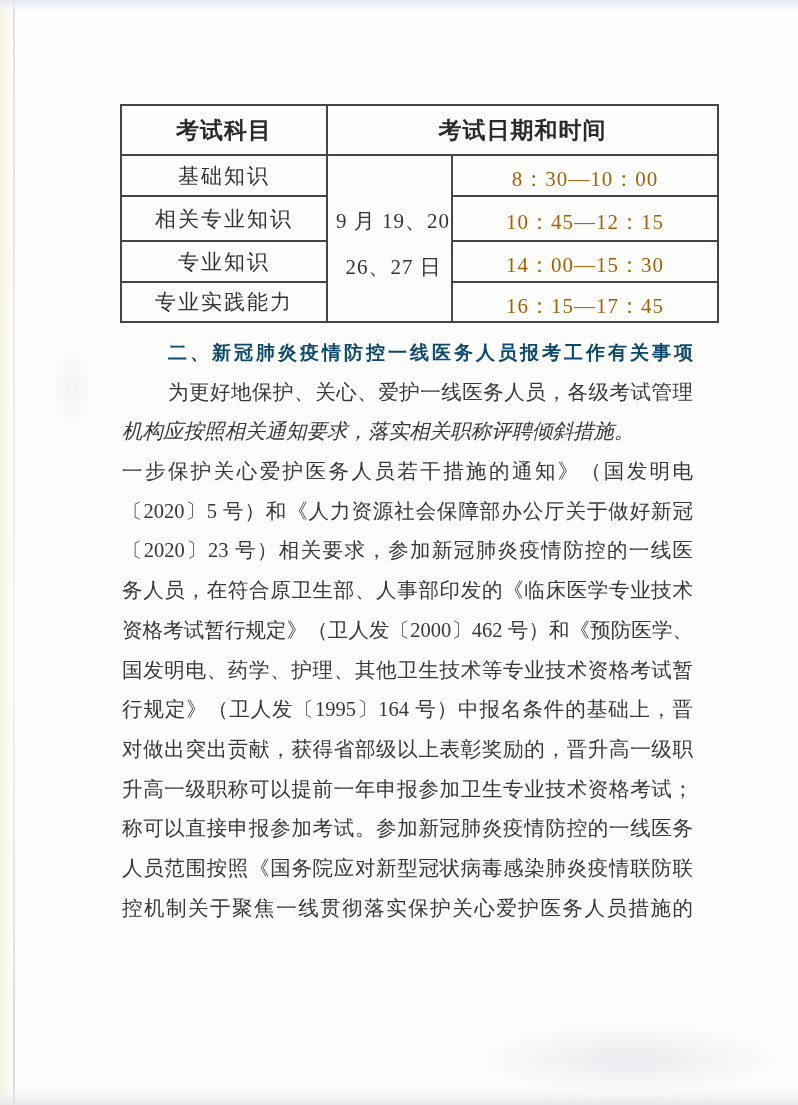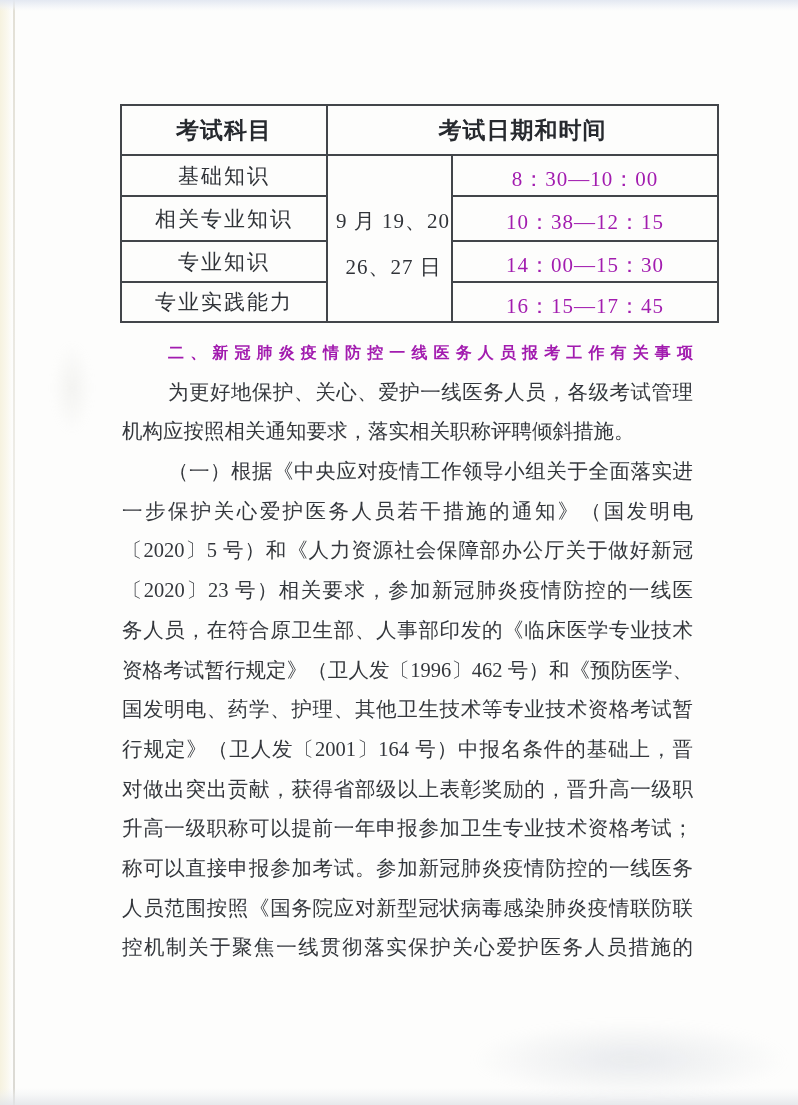--- a/index.html
+++ b/index.html
@@ -65,39 +65,39 @@
     font-size: 21px; letter-spacing: 2px; 
     color: #303338;
   }
   td.datecell {
     text-align: left; padding: 10px 0 0 8px; font-size: 21px;
     letter-spacing: 1px; color: #303338;
   }
   td.datecell .dline { line-height: 46px; white-space: nowrap; }
   td.timecell {
     font-size: 21px; letter-spacing: 1px; padding-top: 8px;
-    color: #a21caf; white-space: nowrap;
+    color: #a16207; white-space: nowrap;
   }
 
   
   #bodytext {
     position: absolute; left: 122px; top: 333px; width: 571px;
     font-size: 20.5px; line-height: 39.7px; color: #34373c;
   }
   .tline {
     height: 39.7px; overflow: hidden;
     text-align: justify; text-align-last: justify;
     text-justify: inter-ideograph;
     white-space: normal;
   }
-  .tline.nojust { text-align-last: left; }
+  .tline.nojust { text-align-last: left; font-style: italic; }
   .tline.indent { padding-left: 46px; }
   .tline.heading {
     font-family: "Liberation Sans", sans-serif;
-    font-weight: bold; font-size: 16px; color: #a21caf;
+    font-weight: bold; font-size: 19px; color: #0c4a6e;
   }
 </style>
 </head>
 <body>
 
 <div id="page">
 
   <div class="edge-left"></div>
   <div class="edge-left-line"></div>
   <div class="edge-top"></div>
@@ -119,45 +119,44 @@
     <tr class="row-basic">
       <td class="subject">基础知识</td>
       <td class="datecell" rowspan="4">
         <div class="dline">9 月 19、20、</div>
         <div class="dline">26、27 日</div>
       </td>
       <td class="timecell">8：30—10：00</td>
     </tr>
     <tr class="row-related">
       <td class="subject">相关专业知识</td>
-      <td class="timecell">10：38—12：15</td>
+      <td class="timecell">10：45—12：15</td>
     </tr>
     <tr class="row-prof">
       <td class="subject">专业知识</td>
       <td class="timecell">14：00—15：30</td>
     </tr>
     <tr class="row-prac">
       <td class="subject">专业实践能力</td>
       <td class="timecell">16：15—17：45</td>
     </tr>
   </tbody>
     </table>
 
   <div id="bodytext">
     <div class="tline heading indent">二、新冠肺炎疫情防控一线医务人员报考工作有关事项</div>
     <div class="tline indent">为更好地保护、关心、爱护一线医务人员，各级考试管理</div>
     <div class="tline nojust">机构应按照相关通知要求，落实相关职称评聘倾斜措施。</div>
-    <div class="tline indent">（一）根据《中央应对疫情工作领导小组关于全面落实进</div>
     <div class="tline">一步保护关心爱护医务人员若干措施的通知》（国发明电</div>
     <div class="tline">〔2020〕5 号）和《人力资源社会保障部办公厅关于做好新冠</div>
     <div class="tline">〔2020〕23 号）相关要求，参加新冠肺炎疫情防控的一线医</div>
     <div class="tline">务人员，在符合原卫生部、人事部印发的《临床医学专业技术</div>
-    <div class="tline">资格考试暂行规定》（卫人发〔1996〕462 号）和《预防医学、</div>
+    <div class="tline">资格考试暂行规定》（卫人发〔2000〕462 号）和《预防医学、</div>
     <div class="tline">国发明电、药学、护理、其他卫生技术等专业技术资格考试暂</div>
-    <div class="tline">行规定》（卫人发〔2001〕164 号）中报名条件的基础上，晋</div>
+    <div class="tline">行规定》（卫人发〔1995〕164 号）中报名条件的基础上，晋</div>
     <div class="tline">对做出突出贡献，获得省部级以上表彰奖励的，晋升高一级职</div>
     <div class="tline">升高一级职称可以提前一年申报参加卫生专业技术资格考试；</div>
     <div class="tline">称可以直接申报参加考试。参加新冠肺炎疫情防控的一线医务</div>
     <div class="tline">人员范围按照《国务院应对新型冠状病毒感染肺炎疫情联防联</div>
     <div class="tline">控机制关于聚焦一线贯彻落实保护关心爱护医务人员措施的</div>
   </div>
 
 </div>
 
 </body></html>

